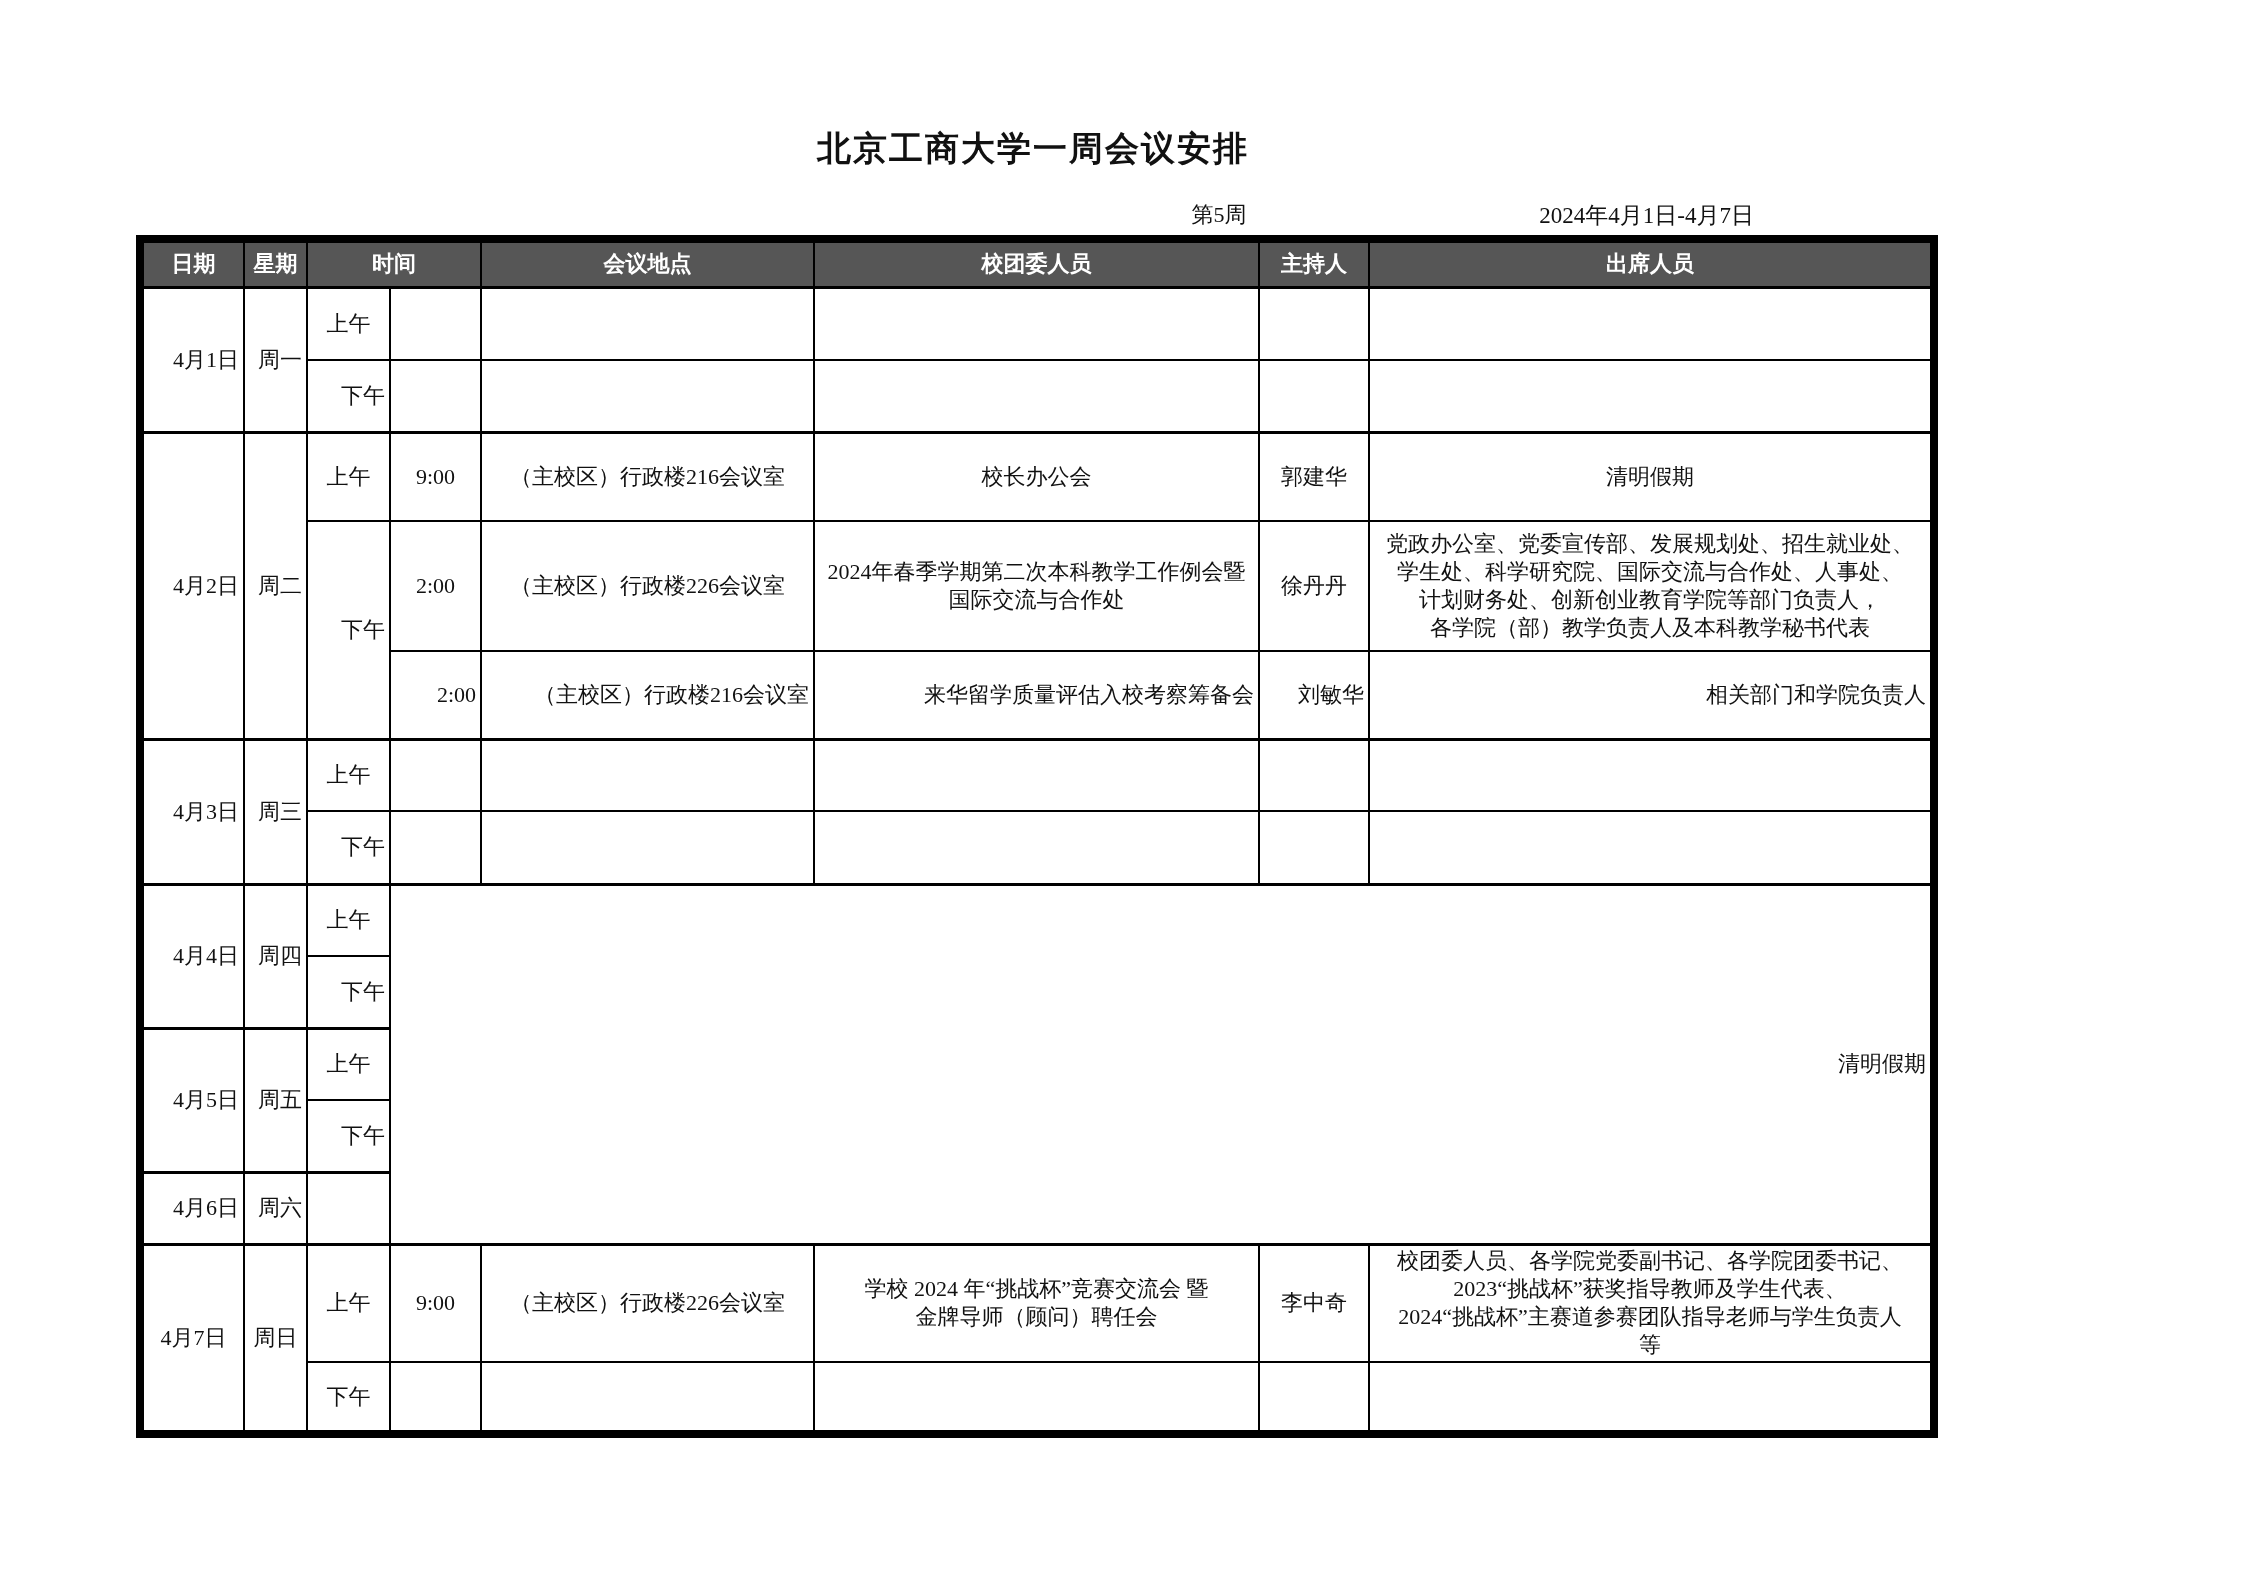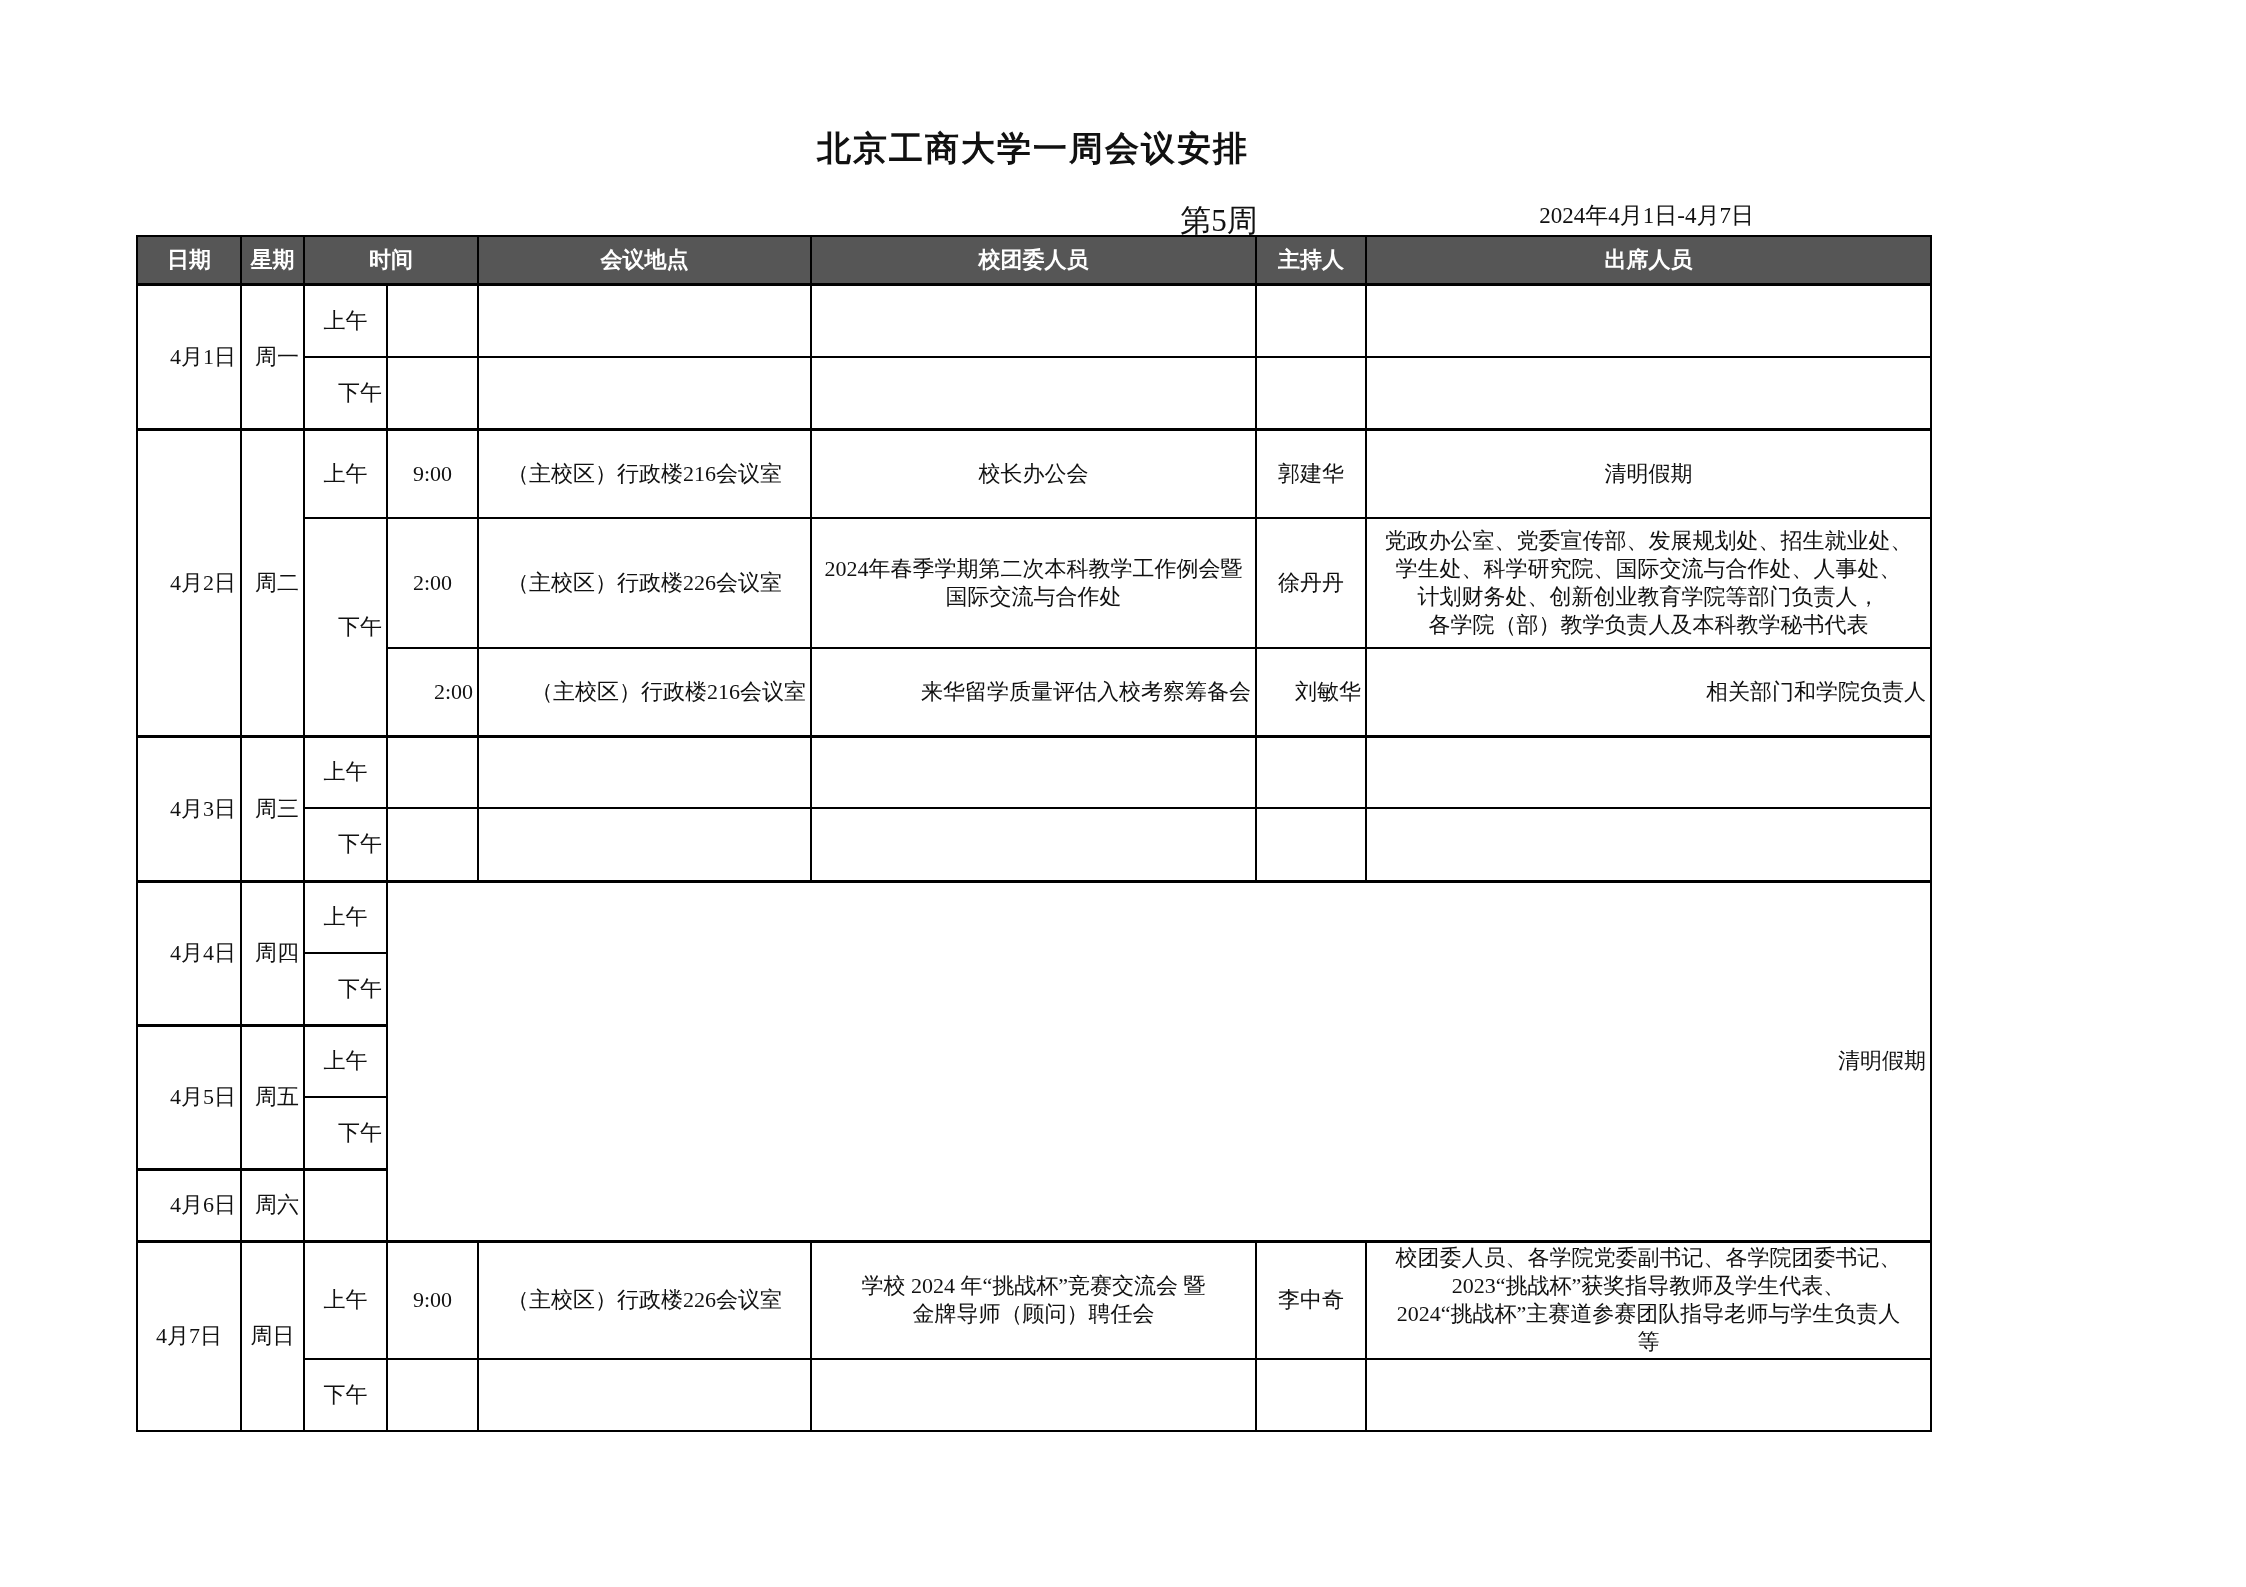--- a/index.html
+++ b/index.html
@@ -7,30 +7,30 @@
     width: 2246px; height: 1587px; position: relative; overflow: hidden;
     font-family: "Liberation Serif", "DejaVu Serif", serif;
     color: #111111;
   }
   .page-title {
     position: absolute; top: 126px; left: 136px; width: 1794px;
     text-align: center; font-size: 34px; font-weight: bold; letter-spacing: 2px;
   }
   .sub-week {
     position: absolute; top: 200px; left: 1104px; width: 230px;
-    text-align: center; font-size: 31px;
+    text-align: center; font-size: 22px;
   }
   .sub-range {
     position: absolute; top: 200px; left: 1434px; width: 320px;
     text-align: right; font-size: 23px;
   }
   table.tb {
     position: absolute; left: 136px; top: 235px;
     width: 1794px; table-layout: fixed;
-    border-collapse: collapse; border: 1px solid #000000;
+    border-collapse: collapse; border: 8px solid #000000;
     font-size: 22px;
   }
   .tb th, .tb td {
     border: 2px solid #000;
     text-align: center; vertical-align: middle;
     padding: 0 4px; overflow: hidden;
   }
   .tb th {
     background: #565656; color: #ffffff;
     font-family: "Liberation Sans", "DejaVu Sans", sans-serif;

